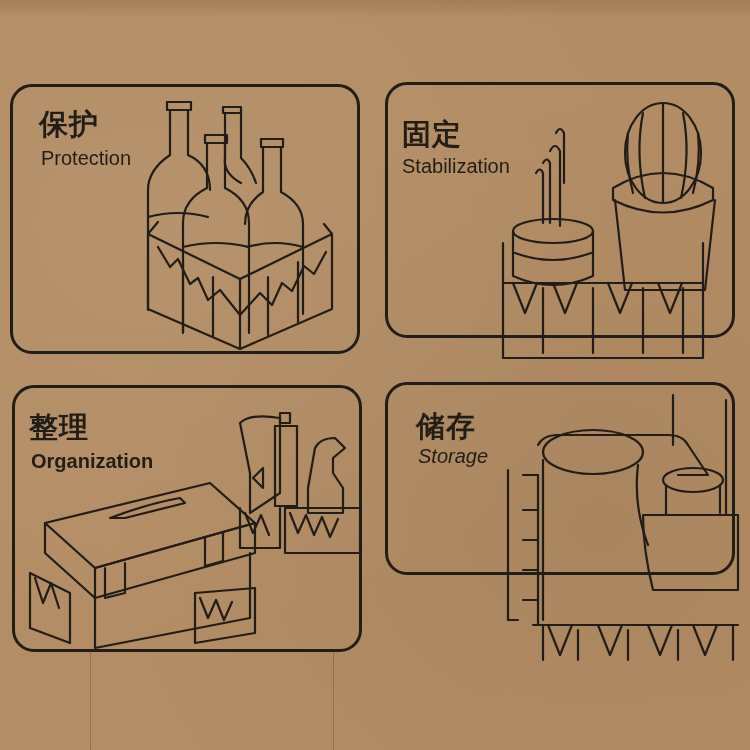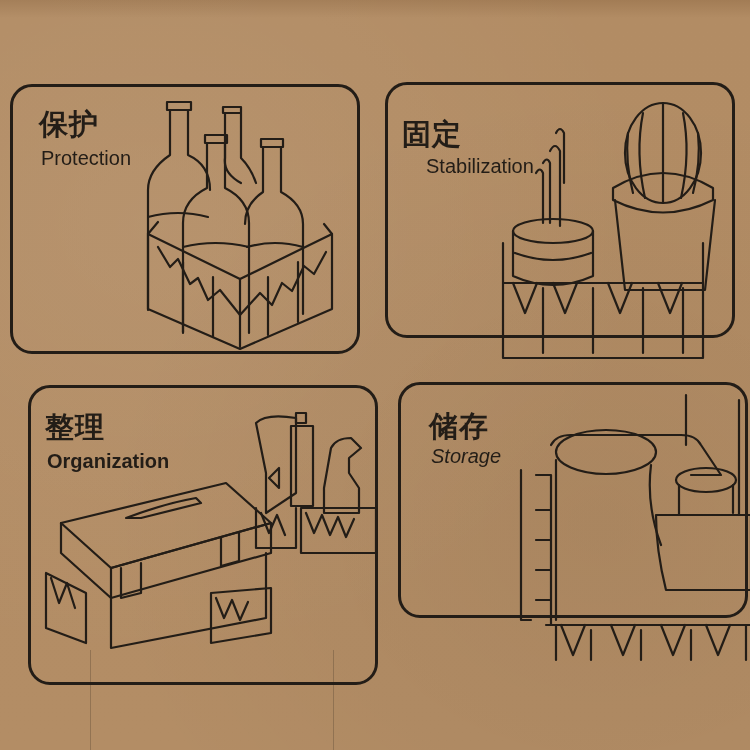--- a/index.html
+++ b/index.html
@@ -52,21 +52,21 @@
 
     <path d="M15 125 l-10 12 v75 l92 40 l92 -40 v-75 l-8 -10"></path>
     <path d="M5 137 l92 45 l92 -45"></path>
     <path d="M15 150 l12 20 l8 -8 l12 25 l8 -6 l10 22 l12 -10 l20 25 l20 -22 l12 12 l10 -22 l10 8 l12 -25 l10 8 l12 -22"></path>
     <path d="M40 165 v70 M70 180 v60 M97 182 v68 M125 180 v58 M155 165 v60"></path>
   </svg>
 </div>
 
 <div class="panel" style="left:385px; top:82px; width:350px; height:256px;">
   <div class="zh" style="left:14px; top:30px;">固定</div>
-  <div class="en" style="left:14px; top:70px;margin-left:24px;">Stabilization</div>
+  <div class="en" style="left:14px; top:70px;">Stabilization</div>
   <svg style="left:110px; top:8px;" width="230" height="255" viewBox="0 0 230 255">
 
     <path d="M58 40 q4 -8 8 0 v50 M52 58 q5 -10 10 0 v75 M45 70 q4 -7 7 0 v60 M38 80 q4 -7 7 0 v50"></path>
 
     <ellipse cx="55" cy="138" rx="40" ry="12"></ellipse>
     <path d="M15 138 v45 q40 18 80 0 v-45"></path>
     <path d="M17 160 q38 14 76 0"></path>
 
     <ellipse cx="165" cy="60" rx="38" ry="50"></ellipse>
     <path d="M165 10 v100 M145 20 q-8 40 2 85 M185 20 q8 40 -2 85 M130 40 q-3 30 5 60 M200 40 q3 30 -5 60"></path>
@@ -74,21 +74,21 @@
     <path d="M115 95 q50 -30 100 0 v12 q-50 25 -100 0z"></path>
     <path d="M117 107 l10 90 h80 l10 -90"></path>
 
     <path d="M5 150 v115 h200 v-115"></path>
     <path d="M5 190 h200"></path>
     <path d="M15 190 l12 30 l12 -30 M55 190 l12 30 l12 -30 M110 190 l12 30 l12 -30 M160 190 l12 30 l12 -30"></path>
     <path d="M45 195 v65 M95 195 v65 M145 195 v65 M185 195 v65"></path>
   </svg>
 </div>
 
-<div class="panel" style="left:28px; top:385px; width:350px; height:300px;">
+<div class="panel" style="left:12px; top:385px; width:350px; height:267px;">
   <div class="zh" style="left:14px; top:20px;">整理</div>
   <div class="en" style="left:16px; top:62px;font-weight:bold;">Organization</div>
   <svg style="left:10px; top:20px;" width="335" height="250" viewBox="0 0 335 250">
 
     <path d="M20 115 l165 -40 l45 40 l-160 45 z"></path>
     <path d="M20 115 v30 l50 45 v-30"></path>
     <path d="M70 160 l160 -45 v30 l-160 45"></path>
     <path d="M70 190 v50 l155 -30 v-65"></path>
     <path d="M85 110 q40 -15 70 -20 l5 5 l-60 15 z"></path>
     <path d="M80 160 v30 l20 -5 v-30 M180 130 v28 l18 -5 v-28"></path>
@@ -100,21 +100,21 @@
 
     <path d="M215 15 q10 -10 40 -5 v75 l-30 20 v-40 z"></path>
     <path d="M255 5 h10 v10 h-10z M250 18 h22 v80 h-22z"></path>
     <path d="M290 40 q5 -10 20 -10 l10 10 l-12 10 v15 l10 15 v25 h-35 v-25 z"></path>
     <path d="M260 100 v45 h75 v-45 z M265 105 l8 20 l8 -18 l8 20 l8 -18 l8 20 l8 -18"></path>
     <path d="M215 100 v40 h40 v-40 M220 105 l8 20 l8 -18 l8 20"></path>
     <path d="M228 70 l10 -10 v20 z"></path>
   </svg>
 </div>
 
-<div class="panel" style="left:385px; top:382px; width:350px; height:236px;margin-left:13px;">
+<div class="panel" style="left:385px; top:382px; width:350px; height:193px;">
   <div class="zh" style="left:28px; top:22px;">储存</div>
   <div class="en" style="left:30px; top:60px;font-style:italic;">Storage</div>
   <svg style="left:120px; top:5px;" width="228" height="265" viewBox="0 0 228 265">
 
     <path d="M30 55 q5 -10 20 -10 h110 q15 0 20 10 l20 30 h-30"></path>
     <ellipse cx="85" cy="62" rx="50" ry="22"></ellipse>
     <path d="M35 70 v160 M130 75 q-5 40 10 80"></path>
     <path d="M0 80 v150 h10"></path>
     <path d="M15 85 h15 v150 M15 120 h15 M15 150 h15 M15 180 h15 M15 210 h15"></path>
 

